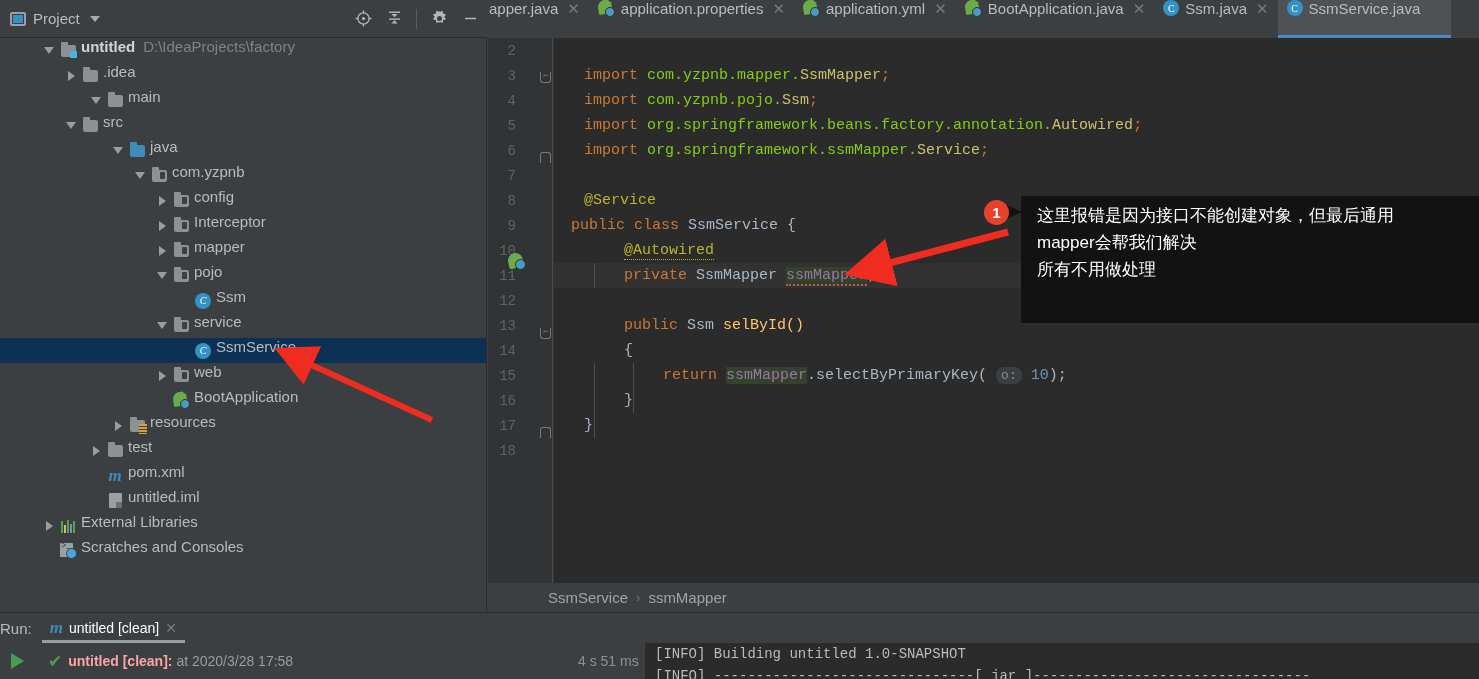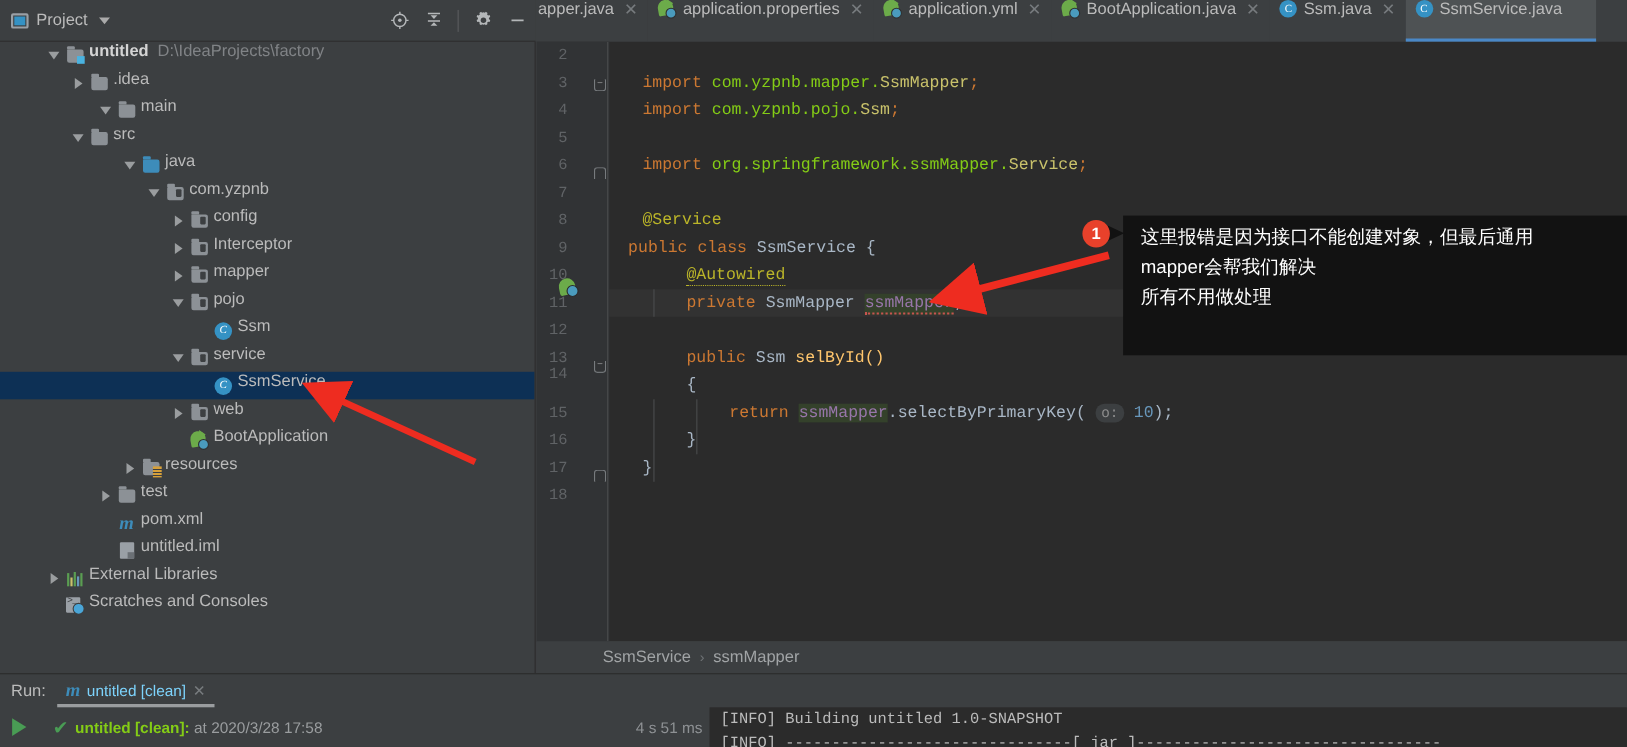--- a/index.html
+++ b/index.html
@@ -149,32 +149,32 @@
   .badge-tail { position:absolute; left:1007px; top:205px; width:0; height:0;
                 border-top:7px solid transparent; border-bottom:7px solid transparent;
                 border-left:15px solid #121212; z-index:4; }
 
   
   .arrowsvg { position:absolute; left:0; top:0; width:1479px; height:679px; pointer-events:none; }
 
   
   .runpanel { position:absolute; left:0; top:612px; width:1479px; height:67px; background:#3c3f41;
               border-top:1px solid #2b2b2b; }
-  .run-head { position:relative; height:30px; display:flex; align-items:center; padding-left:10px; gap:10px; }
+  .run-head { position:relative; height:30px; display:flex; align-items:center; padding-left:0; gap:10px; }
   .run-label { color:#bbbbbb; font-size:15px; }
   .run-tab { display:flex; align-items:center; gap:6px; position:relative; padding:0 8px; height:28px; }
   .run-tab::after { content:""; position:absolute; left:0; right:0; bottom:-1px; height:3px; background:#9a9d9f; }
-  .run-tab .name { color:#7dd3fc; font-size:14px; }
+  .run-tab .name { color:#ffffff; font-size:14px; }
   .run-body { position:relative; height:36px; display:flex; align-items:center; }
   .run-play { width:34px; display:flex; align-items:center; justify-content:center; }
   .tri-green { width:0;height:0;border-top:8px solid transparent;border-bottom:8px solid transparent;
                border-left:13px solid #499c54; }
   .chk { color:#499c54; font-size:17px; margin-right:6px; }
   .run-status { color:#d0d0d0; font-size:14px; }
-  .run-status b { color:#84cc16;text-align:right; }
+  .run-status b { color:#fca5a5;text-align:right; }
   .run-status .at { color:#9a9d9f; font-weight:normal; }
   .run-time { position:absolute; left:578px; color:#8e9194; font-size:14px; }
   .console { position:absolute; left:645px; top:0; right:0; bottom:0; background:#2b2b2b;
              font-family:"Liberation Mono", monospace; font-size:14px; color:#bbbbbb;
              padding-left:10px; overflow:hidden; }
   .console div { height:22px; line-height:22px; white-space:pre; }
 </style>
 </head>
 <body>
 
@@ -513,21 +513,21 @@
       <div class="gnum" style="top:55px">4</div>
       <div class="gnum" style="top:80px">5</div>
       <div class="gnum" style="top:105px">6</div>
       <div class="gnum" style="top:130px">7</div>
       <div class="gnum" style="top:155px">8</div>
       <div class="gnum" style="top:180px">9</div>
       <div class="gnum" style="top:205px">10</div>
       <div class="gnum" style="top:230px">11</div>
       <div class="gnum" style="top:255px">12</div>
       <div class="gnum" style="top:280px">13</div>
-      <div class="gnum" style="top:295px">14</div>
+      <div class="gnum" style="top:305px">14</div>
       <div class="gnum" style="top:330px">15</div>
       <div class="gnum" style="top:355px">16</div>
       <div class="gnum" style="top:380px">17</div>
       <div class="gnum" style="top:405px">18</div>
 
       <div class="fold f-top" style="top:34px">−</div>
       <div class="fold f-bot" style="top:114px">&nbsp;</div>
       <div class="fold f-top" style="top:290px">−</div>
       <div class="fold f-bot" style="top:389px">&nbsp;</div>
 
@@ -540,20 +540,21 @@
     <div class="code">
 
       <div class="indent-guide" style="left:40px; top:225px; height:25px;"></div>
       <div class="indent-guide" style="left:40px; top:325px; height:75px;"></div>
       <div class="indent-guide" style="left:79px; top:325px; height:50px;"></div>
 
       <div class="cline" style="top:25px;left:30px"><span class="k">import</span> <span class="pkg">com.yzpnb.mapper.</span><span class="cls">SsmMapper</span><span class="k">;</span></div>
 
       <div class="cline" style="top:50px;left:30px"><span class="k">import</span> <span class="pkg">com.yzpnb.pojo.</span><span class="cls">Ssm</span><span class="k">;</span></div>
 
+      <div class="cline" style="top:75px;left:30px"><span class="k">import</span> <span class="pkg">org.springframework.beans.factory.annotation.</span><span class="cls">Autowired</span><span class="k">;</span></div>
 
       <div class="cline" style="top:100px;left:30px"><span class="k">import</span> <span class="pkg">org.springframework.ssmMapper.</span><span class="cls">Service</span><span class="k">;</span></div>
 
       <div class="cline" style="top:150px;left:30px"><span class="ann">@Service</span></div>
 
       <div class="cline" style="top:175px;left:17px"><span class="k">public</span> <span class="k">class</span> <span class="ptxt">SsmService</span> <span class="ptxt">{</span></div>
 
       <div class="cline" style="top:200px;left:70px"><span class="ann-u">@Autowired</span></div>
 
       <div class="cline" style="top:225px;left:70px"><span class="k">private</span> <span class="ptxt">SsmMapper</span> <span class="hl err"><span class="fld">ssmMapper</span></span><span class="ptxt">;</span></div>

